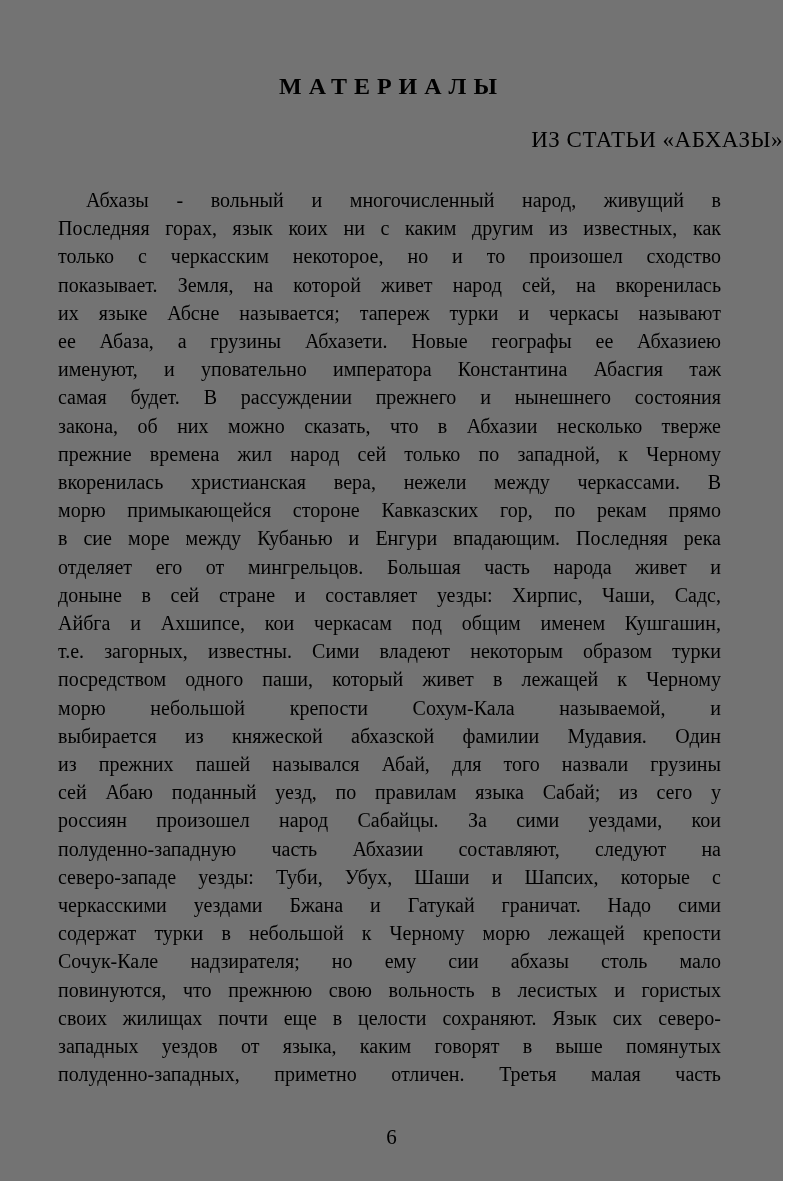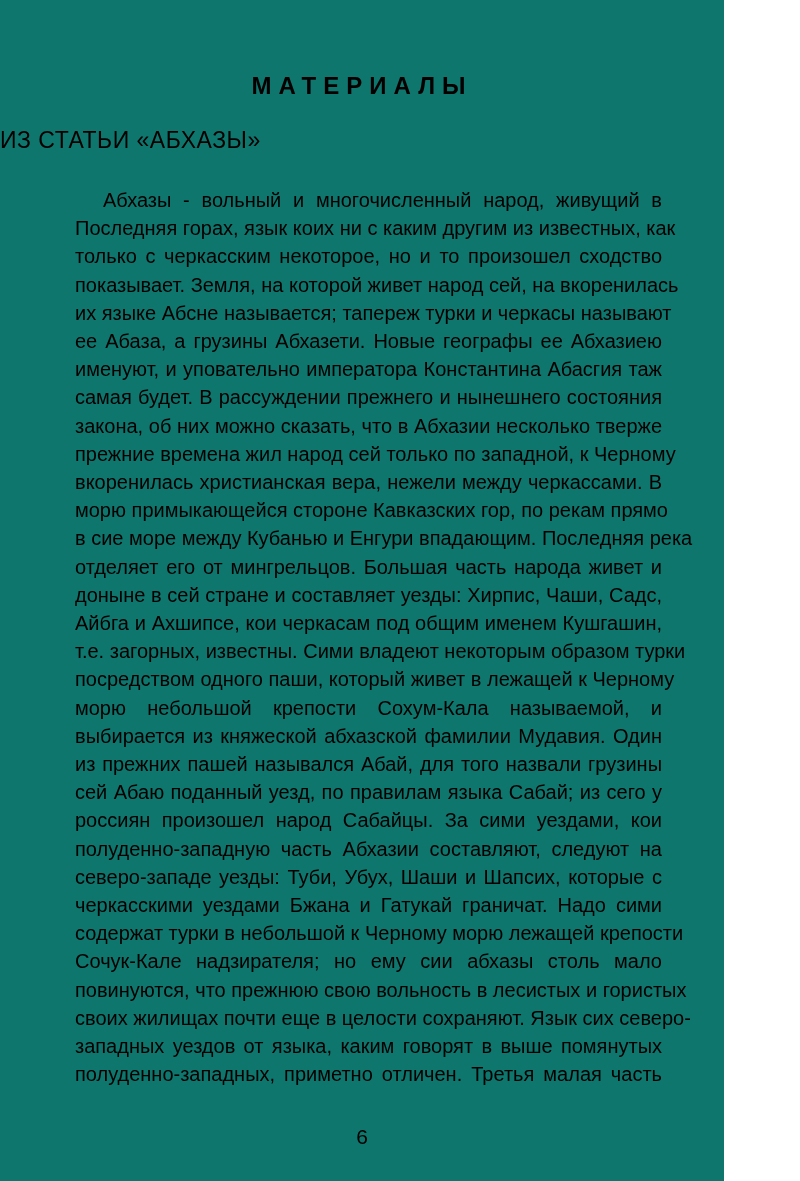--- a/index.html
+++ b/index.html
@@ -2,25 +2,25 @@
 <html><head>
 <meta charset="utf-8">
 <style>
   html, body {
     margin: 0;
     padding: 0;
     background: #ffffff;
   }
   .page {
     position: relative;
-    width: 724px;
+    width: 783px;
     height: 1181px;
-    background: #0f766e;
+    background: #737373;
     color: #000000;
-    font-family: Liberation Sans, sans-serif;
+    font-family: Liberation Serif, serif;
     overflow: hidden;
   }
   .title {
     position: absolute;
     left: 0;
     right: 0;
     top: 72px;
     margin: 0;
     text-align: center;
     font-size: 24px;
@@ -28,30 +28,30 @@
     letter-spacing: 7px;
     line-height: 28px;
     color: #000000;
   }
   .subtitle {
     position: absolute;
     left: 0;
     right: 0;
     top: 126px;
     margin: 0;
-    text-align: left;
+    text-align: right;
     font-size: 23px;
     font-weight: normal;
     letter-spacing: 0.5px;
     line-height: 28px;
     color: #000000;
   }
   .body-text {
     position: absolute;
-    left: 75px;
+    left: 58px;
     right: 62px;
     top: 186px;
   }
   .body-line {
     font-size: 20px;
     line-height: 28.2px;
     white-space: nowrap;
     text-align: justify;
     text-align-last: justify;
     color: #000000;

